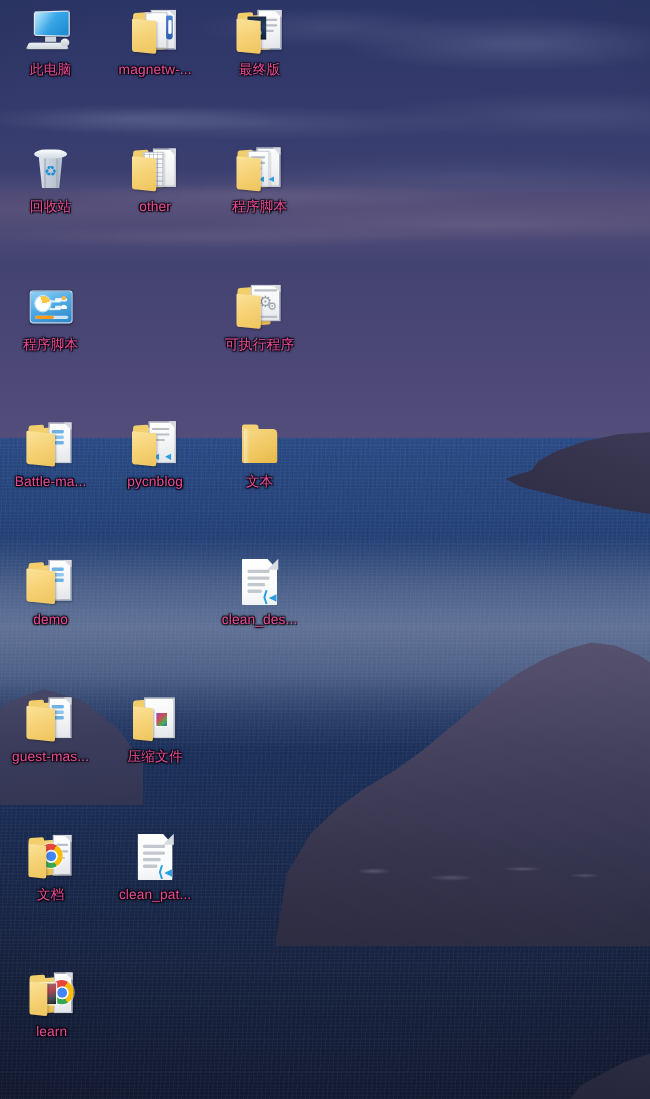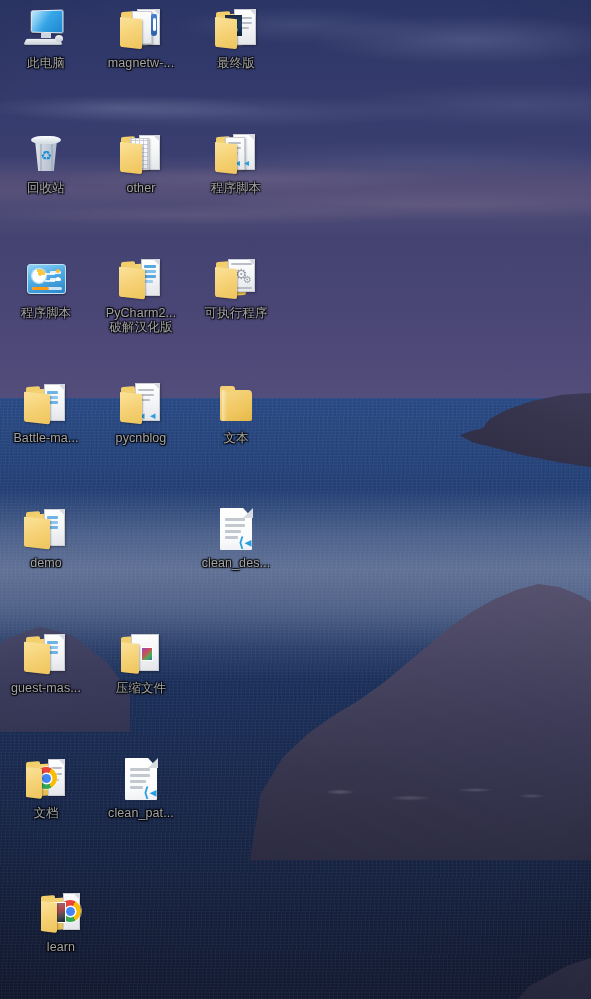--- a/index.html
+++ b/index.html
@@ -173,21 +173,21 @@
     width: 48px;
     height: 48px;
     position: relative;
     flex: none;
   }
   .icon-label {
     margin-top: 3px;
     max-width: 86px;
     font-size: 12.5px;
     line-height: 14px;
-    color: #a3a3a3;
+    color: #ec4899;
     text-align: center;
     white-space: pre-line;
     text-shadow:
       1px 1px 1px rgba(0,0,0,0.95),
       -1px 1px 1px rgba(0,0,0,0.75),
       1px -1px 1px rgba(0,0,0,0.75),
       -1px -1px 1px rgba(0,0,0,0.75),
       0 0 3px rgba(0,0,0,0.8);
     letter-spacing: 0.1px;
   }
@@ -497,33 +497,20 @@
           <div class="cp-row" style="top:6px;"></div>
           <div class="cp-row" style="top:13px;"></div>
           <div class="cp-dot" style="top:4px;background:#ffb838;"></div>
           <div class="cp-dot" style="top:12px;"></div>
           <div class="cp-slider"></div>
         </div>
       </div>
       <div class="icon-label">程序脚本</div>
     </div>
 
-    <div class="desk-icon" style="left:98px; top:255px;">
-      <div class="icon-art">
-        <div class="f-back"></div>
-        <div class="f-paper corner" style="left:24px;top:4px;width:19px;height:37px;"></div>
-        <div class="chip" style="left:27px;top:10px;width:12px;height:3px;background:#5aa8e0;"></div>
-        <div class="chip" style="left:27px;top:15px;width:12px;height:3px;background:#7fc0ea;"></div>
-        <div class="chip" style="left:27px;top:20px;width:12px;height:3px;background:#5aa8e0;"></div>
-        <div class="chip" style="left:27px;top:25px;width:9px;height:3px;background:#9dcef0;"></div>
-        <div class="f-front wide"></div>
-      </div>
-      <div class="icon-label">PyCharm2...
-破解汉化版</div>
-    </div>
 
     <div class="desk-icon" style="left:193px; top:255px;">
       <div class="icon-art">
         <div class="f-back"></div>
         <div class="f-paper corner" style="left:16px;top:4px;width:27px;height:33px;"></div>
         <div class="pl" style="left:19px;top:8px;width:21px;"></div>
         <div class="pl" style="left:19px;top:32px;width:21px;"></div>
         <div class="gear" style="left:23px;top:13px;font-size:14px;">⚙</div>
         <div class="gear" style="left:31px;top:18px;font-size:10px;">⚙</div>
         <div class="f-front"></div>
@@ -631,21 +618,21 @@
         <div class="doc-fold"></div>
         <div class="doc-line" style="left:13px;top:13px;width:20px;"></div>
         <div class="doc-line" style="left:13px;top:19px;width:20px;"></div>
         <div class="doc-line" style="left:13px;top:25px;width:16px;"></div>
         <div class="doc-line" style="left:13px;top:31px;width:13px;"></div>
         <div class="vsc">⟨◂</div>
       </div>
       <div class="icon-label">clean_pat...</div>
     </div>
 
-    <div class="desk-icon" style="left:18px;  top:880px;justify-content:flex-end;">
+    <div class="desk-icon" style="left:4px;  top:880px;">
       <div class="icon-art">
         <div class="f-back"></div>
         <div class="f-paper corner" style="left:26px;top:4px;width:17px;height:37px;"></div>
         <div class="chrome" style="left:22px;top:11px;"></div>
         <div class="thumb-photo" style="left:12px;top:13px;"></div>
         <div class="f-front" style="width:16px;left:4px;"></div>
       </div>
       <div class="icon-label">learn</div>
     </div>
 

